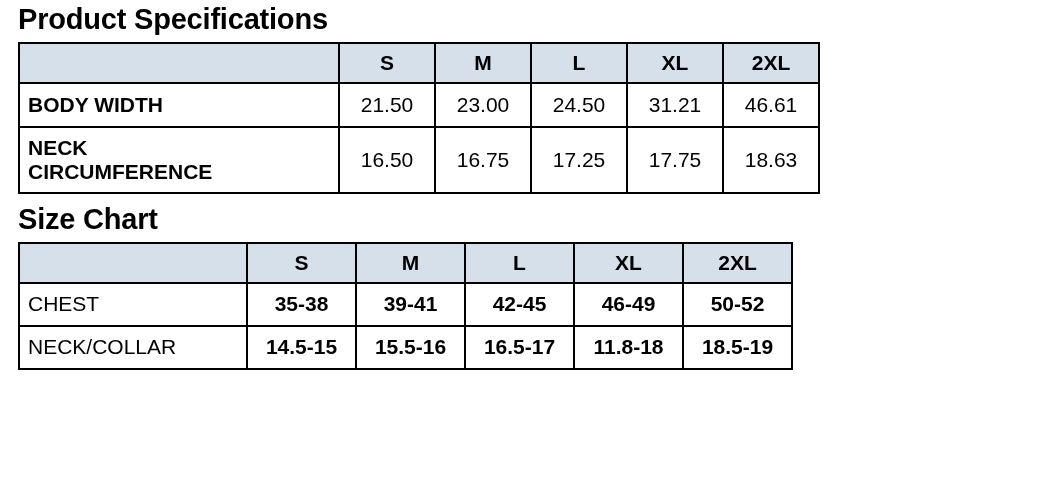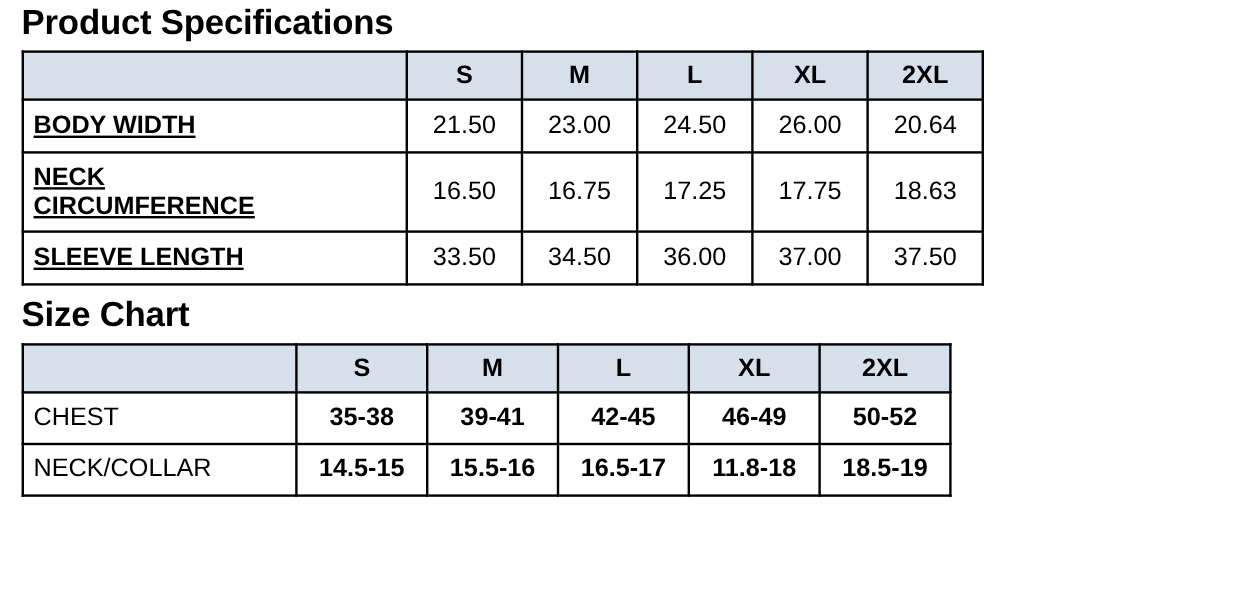--- a/index.html
+++ b/index.html
@@ -52,21 +52,20 @@
   #specs-table .hdr-cell {
     background: #d6e0ea;
     font-weight: bold;
     height: 34px;
   }
   #specs-table .row-label {
     text-align: left;
     padding-left: 8px;
     font-weight: bold;
     white-space: pre-line;
-    text-decoration: underline;
   }
   #specs-table col.label-col { width: 320px; }
   #specs-table col.val-col { width: 96px; }
   #specs-table td.value { font-weight: normal; border-radius: 19px; }
   #specs-table tr.tall td { height: 60px; }
   #specs-table tr.normal td { height: 38px; }
 
   
   #size-table {
     margin-left: 18px;
@@ -112,39 +111,31 @@
         <th class="hdr-cell">XL</th>
         <th class="hdr-cell">2XL</th>
       </tr>
     </thead>
     <tbody>
       <tr class="normal">
         <td class="row-label">BODY WIDTH</td>
         <td class="value">21.50</td>
         <td class="value">23.00</td>
         <td class="value">24.50</td>
-        <td class="value">26.00</td>
-        <td class="value">20.64</td>
+        <td class="value">31.21</td>
+        <td class="value">46.61</td>
       </tr>
       <tr class="tall">
         <td class="row-label">NECK
 CIRCUMFERENCE</td>
         <td class="value">16.50</td>
         <td class="value">16.75</td>
         <td class="value">17.25</td>
         <td class="value">17.75</td>
         <td class="value">18.63</td>
-      </tr>
-      <tr class="normal">
-        <td class="row-label">SLEEVE LENGTH</td>
-        <td class="value">33.50</td>
-        <td class="value">34.50</td>
-        <td class="value">36.00</td>
-        <td class="value">37.00</td>
-        <td class="value">37.50</td>
       </tr>
     </tbody>
   </table>
 
   <h2 class="section-title second">Size Chart</h2>
 
   <table id="size-table">
     <colgroup>
       <col class="label-col">
       <col class="val-col">

